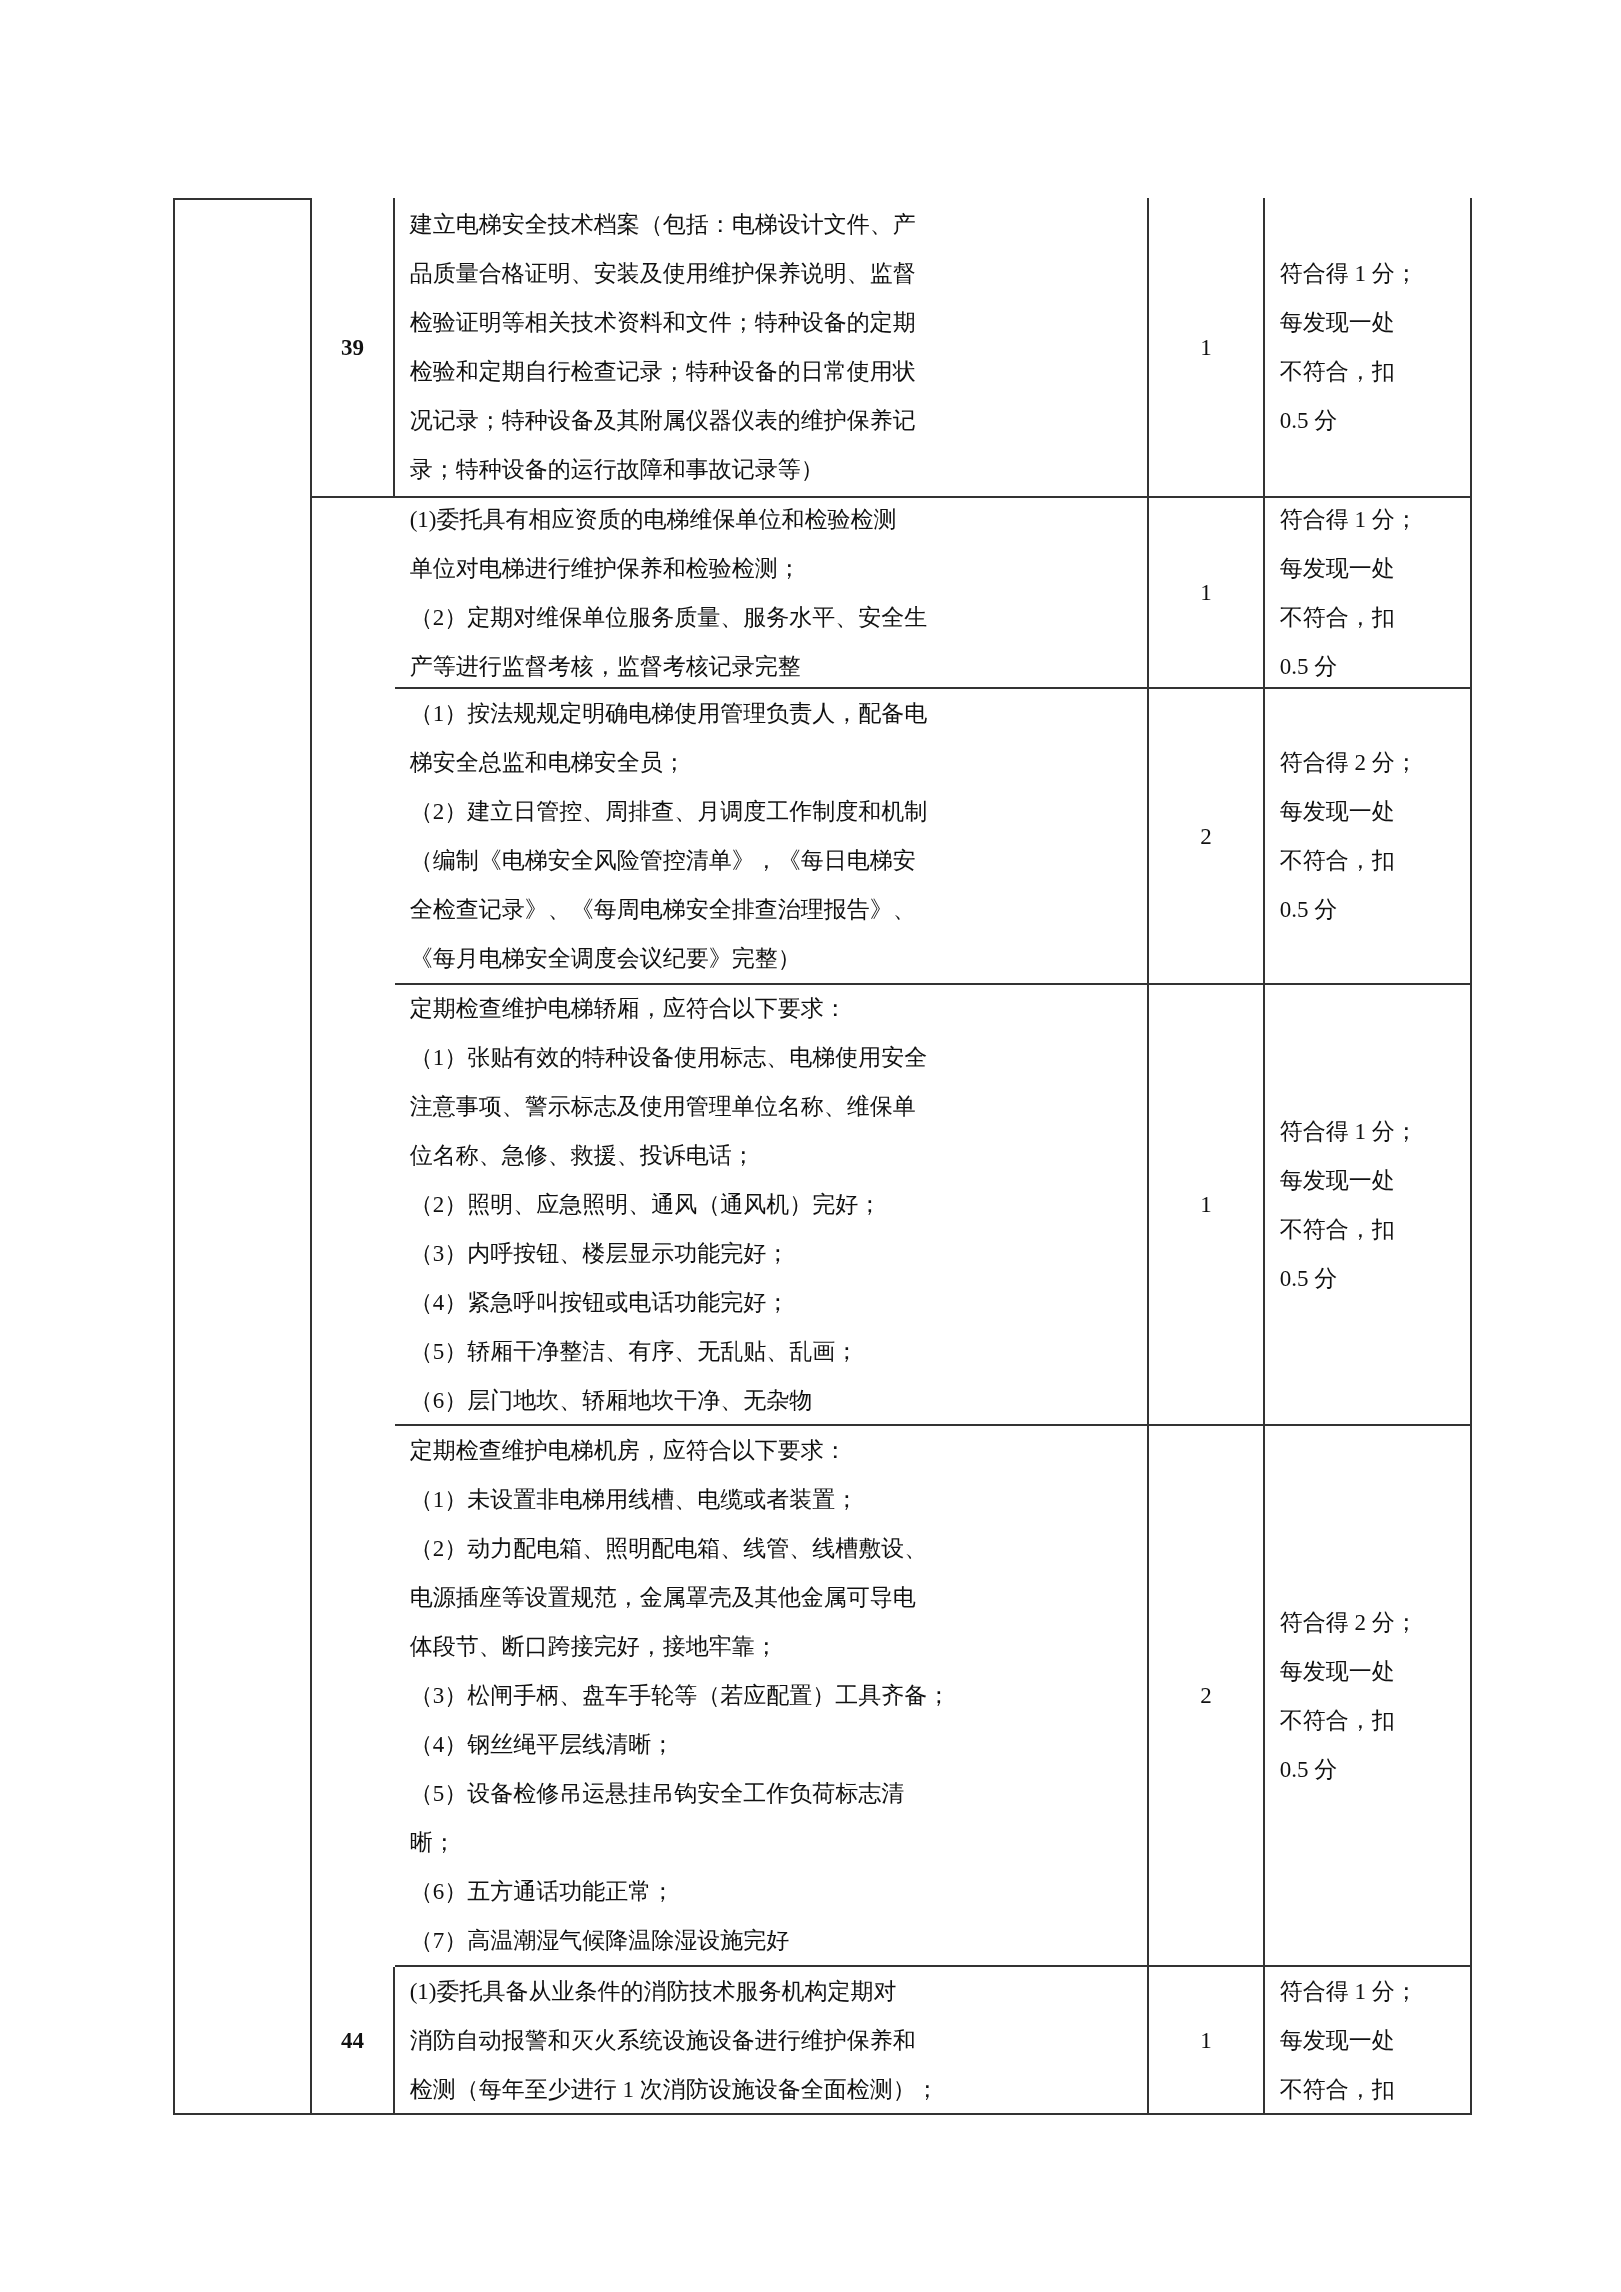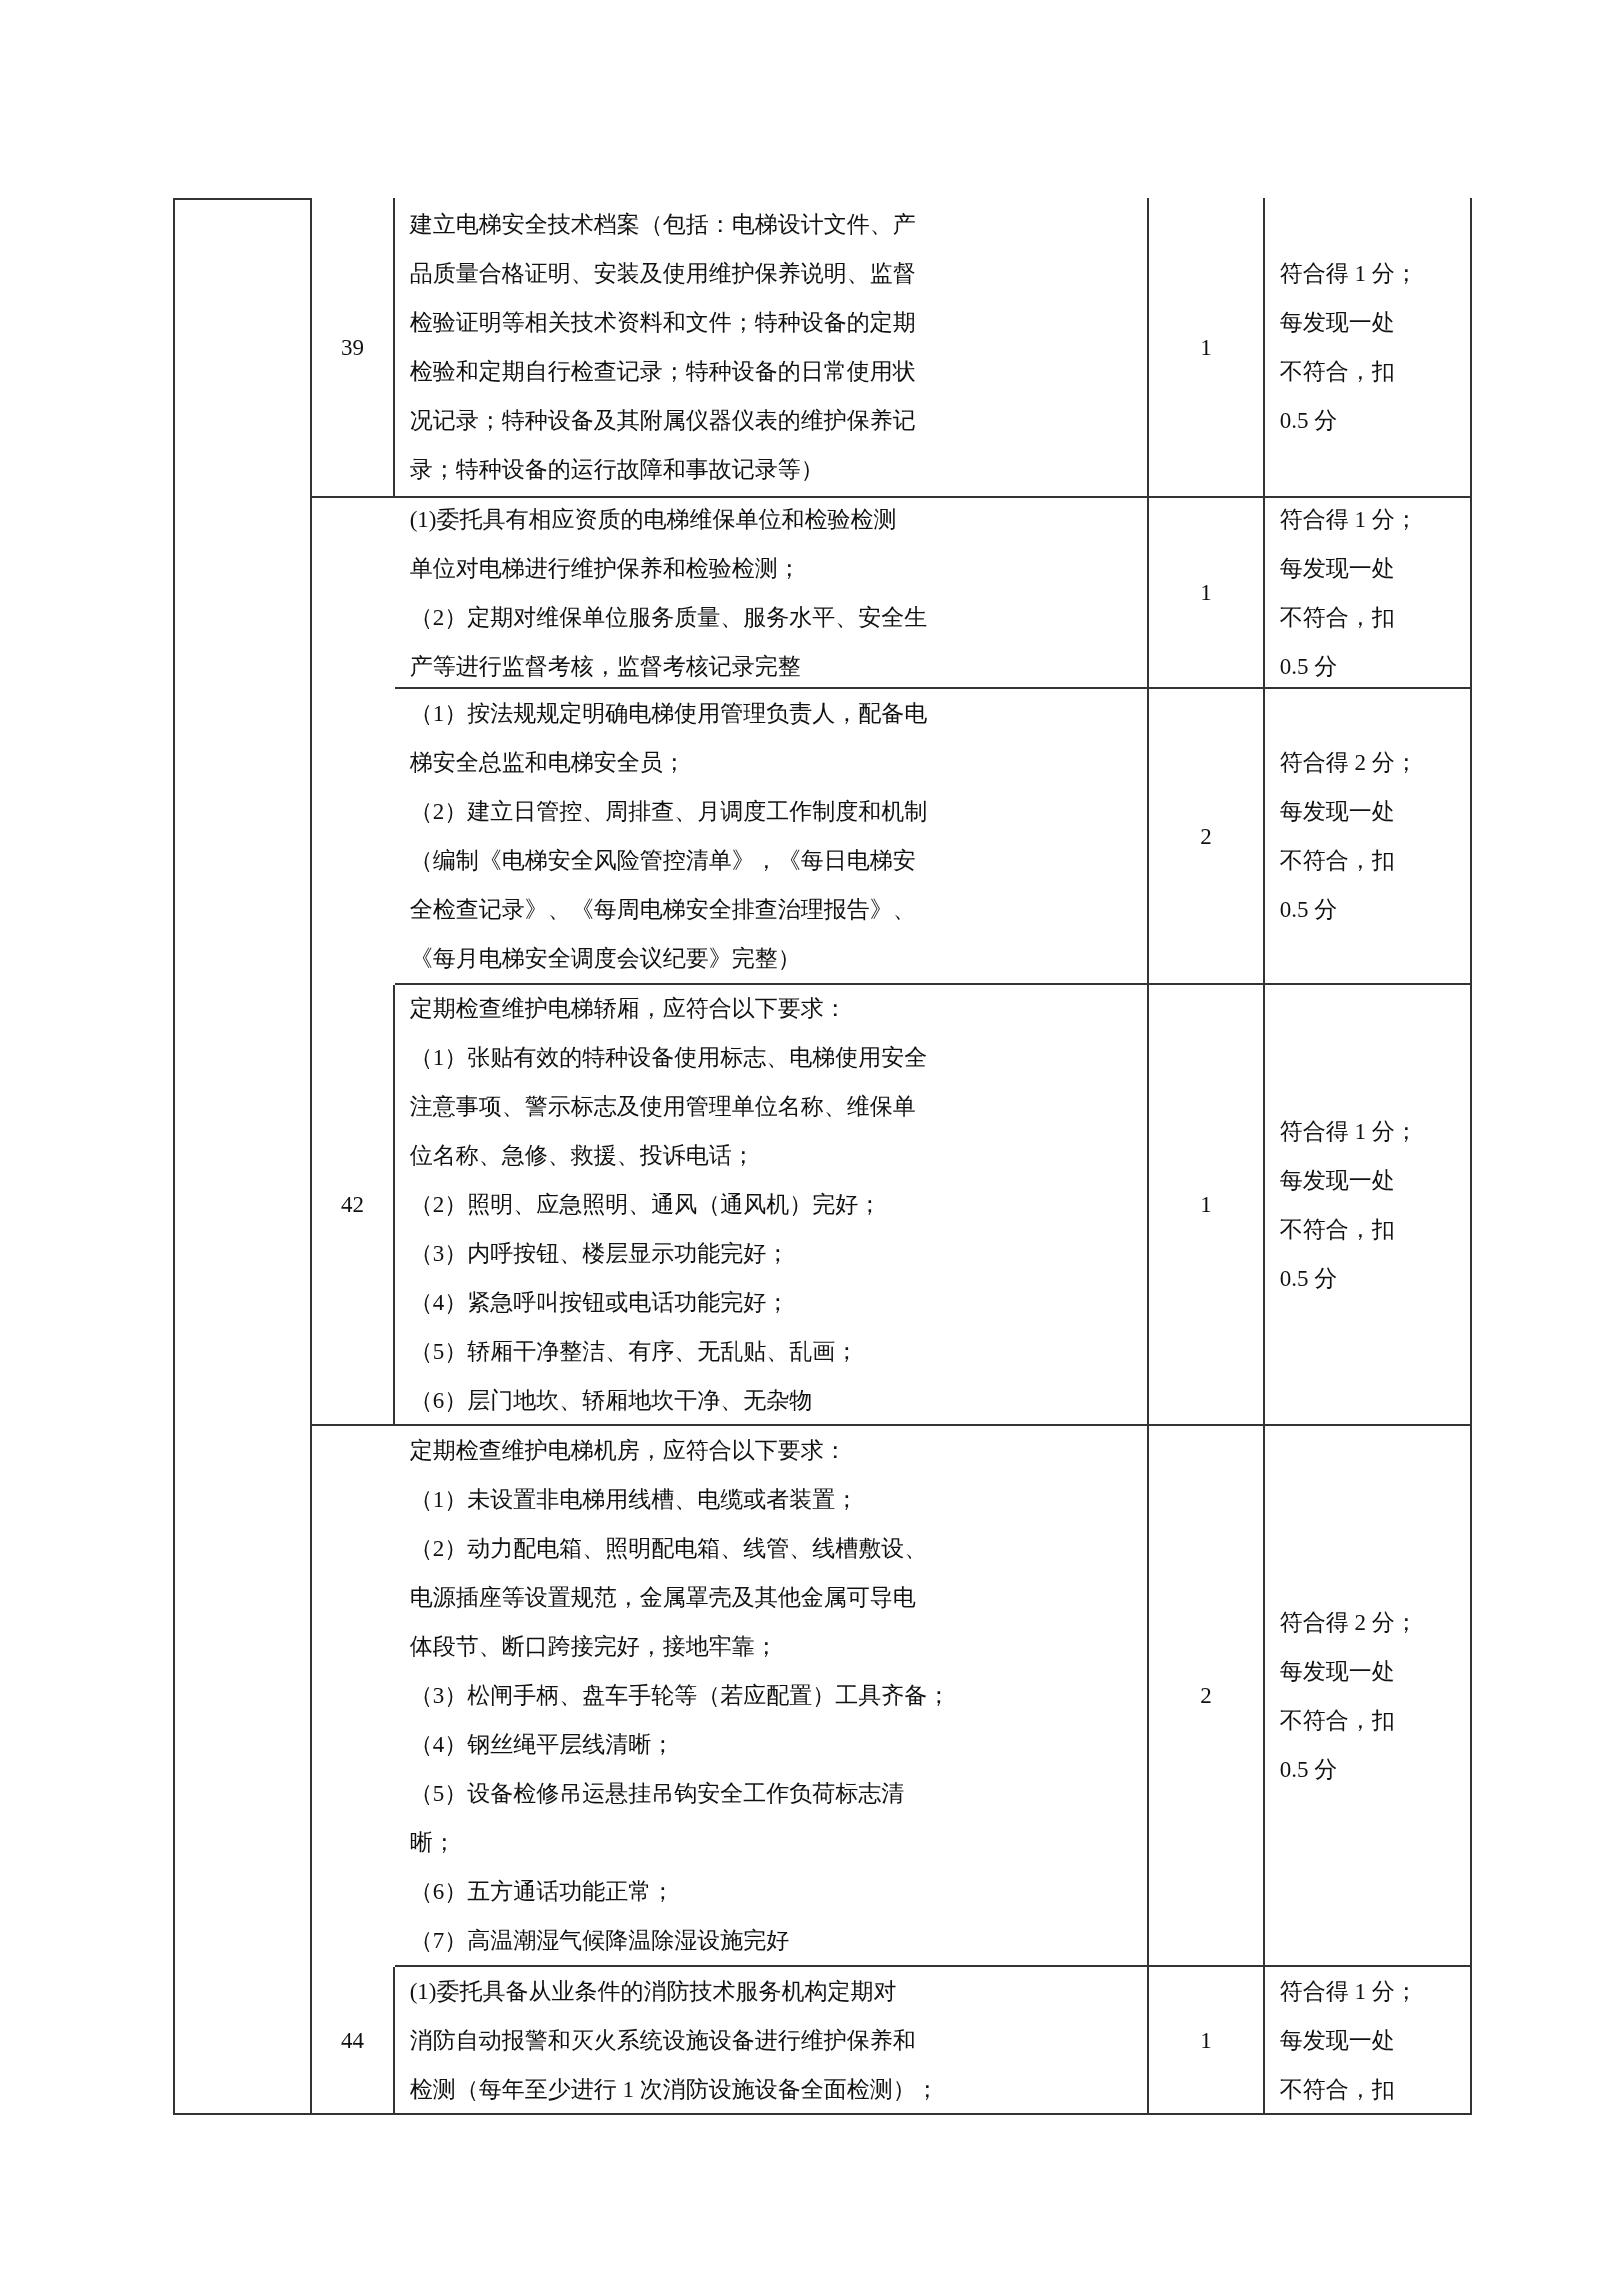--- a/index.html
+++ b/index.html
@@ -29,21 +29,21 @@
     font-size:23px;
     line-height:49px;
     white-space:pre;
   }
   .spanner{
     grid-column:1;
     grid-row:1 / span 6;
     border-left:2.9px solid #333333;
     border-top:2.9px solid #333333;
   }
-  .col-no{grid-column:2;justify-content:center;}
+  .col-no{grid-column:2;justify-content:center;font-weight:bold;}
   .col-content{grid-column:3;padding:0 14.7px;}
   .col-score{grid-column:4;justify-content:center;}
   .col-criteria{grid-column:5;padding:0 5.9px 0 14.7px;}
   .r1{grid-row:1}.r2{grid-row:2}.r3{grid-row:3}.r4{grid-row:4}.r5{grid-row:5}.r6{grid-row:6}
 </style>
 </head>
 <body>
 
 <div class="page">
   <div class="table">
@@ -78,21 +78,20 @@
 （2）建立日管控、周排查、月调度工作制度和机制
 （编制《电梯安全风险管控清单》，《每日电梯安
 全检查记录》、《每周电梯安全排查治理报告》、
 《每月电梯安全调度会议纪要》完整）</div>
     <div class="cell col-score r3">2</div>
     <div class="cell col-criteria r3">符合得 2 分；
 每发现一处
 不符合，扣
 0.5 分</div>
 
-    <div class="cell col-no r4">42</div>
     <div class="cell col-content r4">定期检查维护电梯轿厢，应符合以下要求：
 （1）张贴有效的特种设备使用标志、电梯使用安全
 注意事项、警示标志及使用管理单位名称、维保单
 位名称、急修、救援、投诉电话；
 （2）照明、应急照明、通风（通风机）完好；
 （3）内呼按钮、楼层显示功能完好；
 （4）紧急呼叫按钮或电话功能完好；
 （5）轿厢干净整洁、有序、无乱贴、乱画；
 （6）层门地坎、轿厢地坎干净、无杂物</div>
     <div class="cell col-score r4">1</div>

